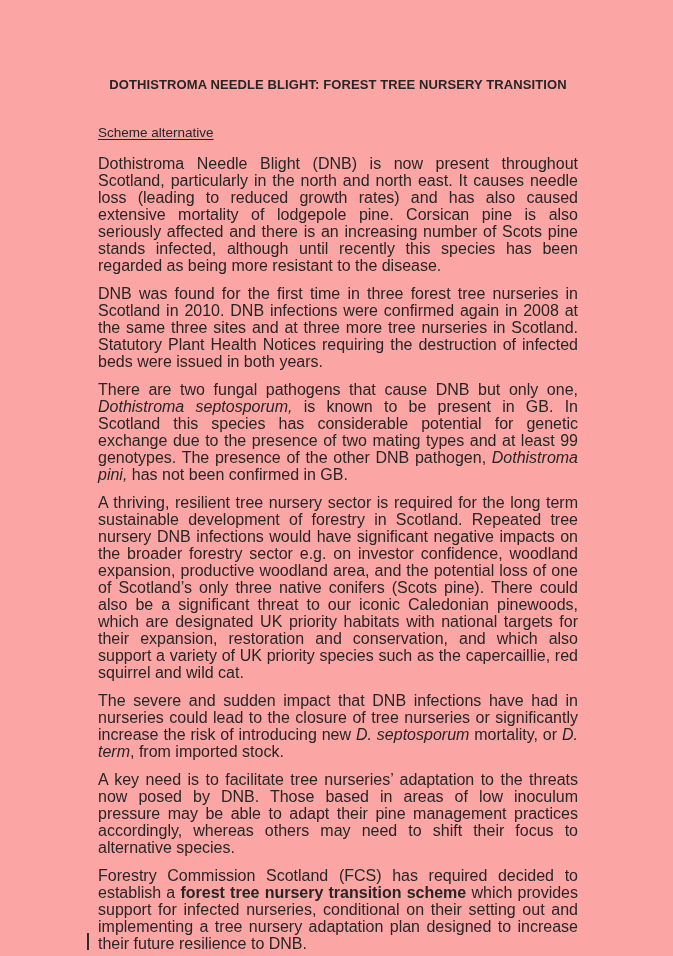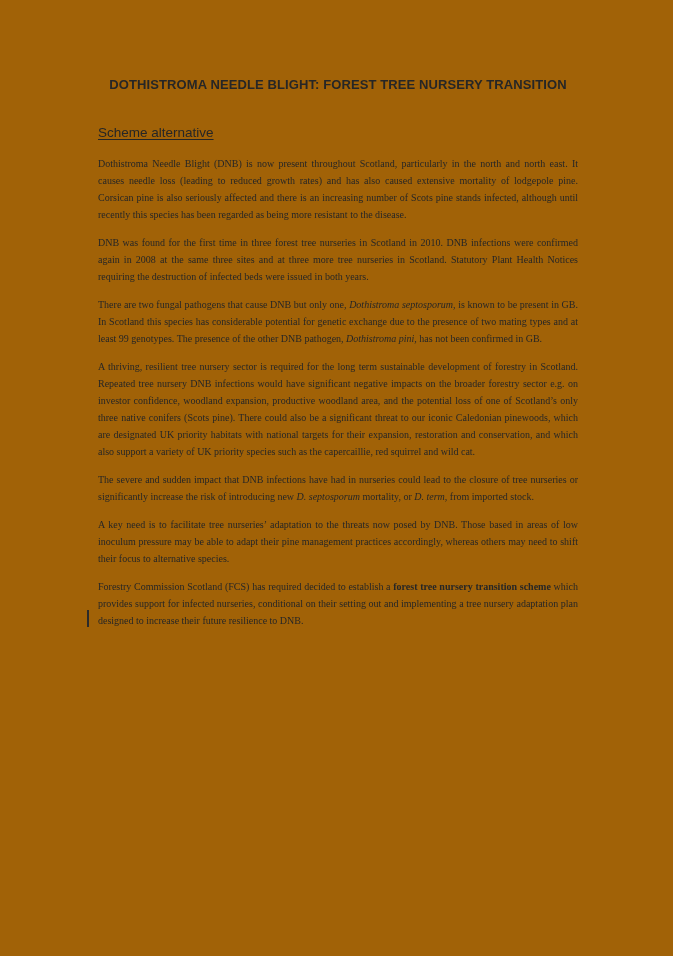--- a/index.html
+++ b/index.html
@@ -4,21 +4,21 @@
 <style>
   html, body {
     margin: 0;
     padding: 0;
     background: #ffffff;
   }
   .page {
     position: relative;
     width: 673px;
     height: 956px;
-    background: #a16207;
+    background: #fca5a5;
     font-family: "Liberation Sans", sans-serif;
     color: #262626;
     overflow: hidden;
   }
   .content {
     position: absolute;
     left: 98px;
     top: 77px;
     width: 480px;
   }
@@ -33,24 +33,23 @@
   .heading {
     font-size: 13.5px;
     line-height: 17px;
     text-decoration: underline;
     text-underline-offset: 2px;
     margin: 0 0 14px 0;
   }
   .para {
     position: relative;
     margin: 0 0 11px 0;
-    font-size: 10px;
+    font-size: 16px;
     line-height: 17px;
     text-align: justify;
-    font-family: Liberation Serif, serif;
   }
   .para:last-child { margin-bottom: 0; }
   .section { margin-bottom: 11px; }
   .revision-bar {
     position: absolute;
     left: -11px;
     bottom: 2px;
     width: 2px;
     height: 17px;
     background: #2b2b2b;

